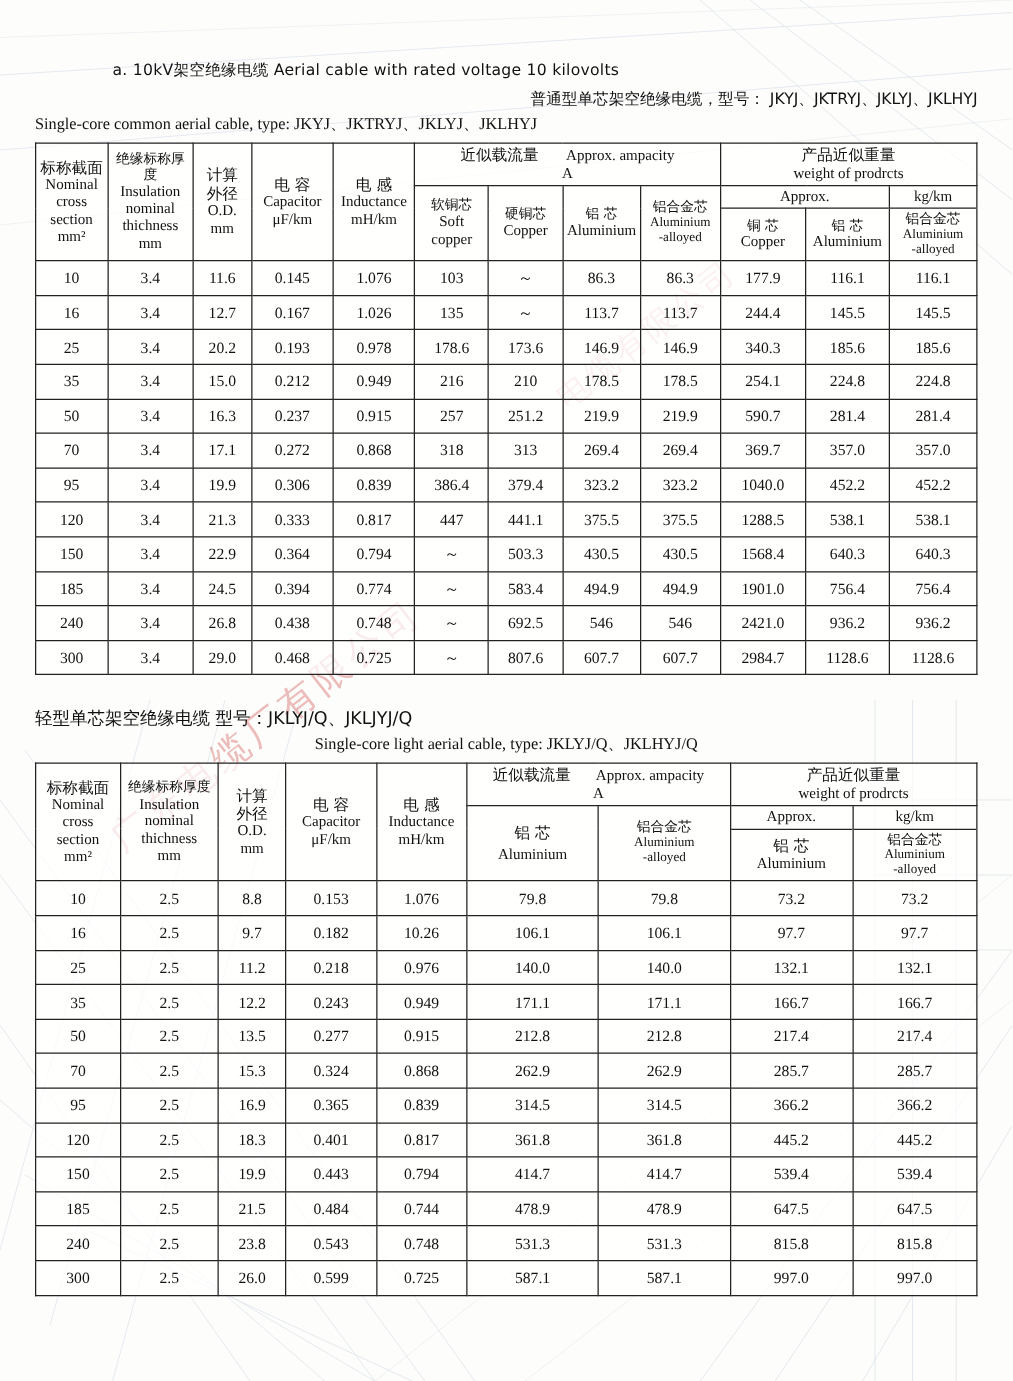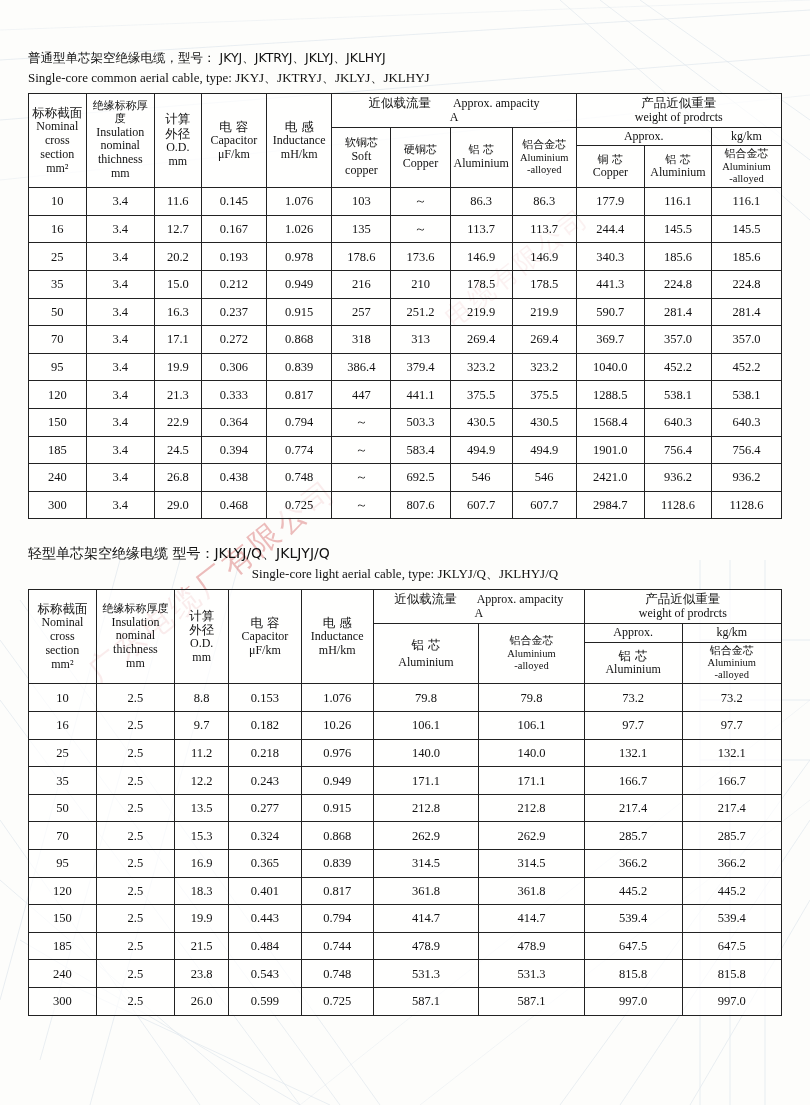--- a/index.html
+++ b/index.html
@@ -24,21 +24,21 @@
     padding:48px 28px 10px 28px;
     box-sizing:border-box;
   }
   .head-a{
     font-size:14.5px;
     margin-left:62px;
     margin-bottom:6px;
     letter-spacing:.2px;
   }
   .sub1{
-    text-align:left;
+    text-align:right;
     font-size:14px;
     margin:2px 0 2px 0;
   }
   .sub2{
     font-size:13px;
     margin:0 0 6px 0;
   }
   table{
     border-collapse:collapse;
     width:100%;
@@ -138,20 +138,21 @@
     <path d="M300 1105 L810 700"></path>
     <path d="M420 1105 L810 800"></path>
   </g>
 </svg>
 
 <div class="watermark">广东电缆厂有限公司</div>
 <div class="watermark2">电缆有限公司</div>
 
 <div class="page">
 
+  <div class="head-a cn">a. 10kV架空绝缘电缆  Aerial cable with rated voltage 10 kilovolts</div>
 
   <div class="sub1 cn">普通型单芯架空绝缘电缆，型号：   JKYJ、JKTRYJ、JKLYJ、JKLHYJ</div>
   <div class="sub2">Single-core  common  aerial  cable, type:  JKYJ、JKTRYJ、JKLYJ、JKLHYJ</div>
 
   <table class="t1">
     <colgroup>
       <col style="width:7.4%">
         <col style="width:8.8%">
         <col style="width:6.0%">
       <col style="width:8.4%">
@@ -295,21 +296,21 @@
         <tr>
           <td>35</td>
           <td>3.4</td>
           <td>15.0</td>
           <td>0.212</td>
           <td>0.949</td>
           <td>216</td>
           <td>210</td>
           <td>178.5</td>
           <td>178.5</td>
-          <td>441.3</td>
+          <td>254.1</td>
           <td>224.8</td>
           <td>224.8</td>
         </tr>
         <tr>
           <td>50</td>
           <td>3.4</td>
           <td>16.3</td>
           <td>0.237</td>
           <td>0.915</td>
           <td>257</td>

